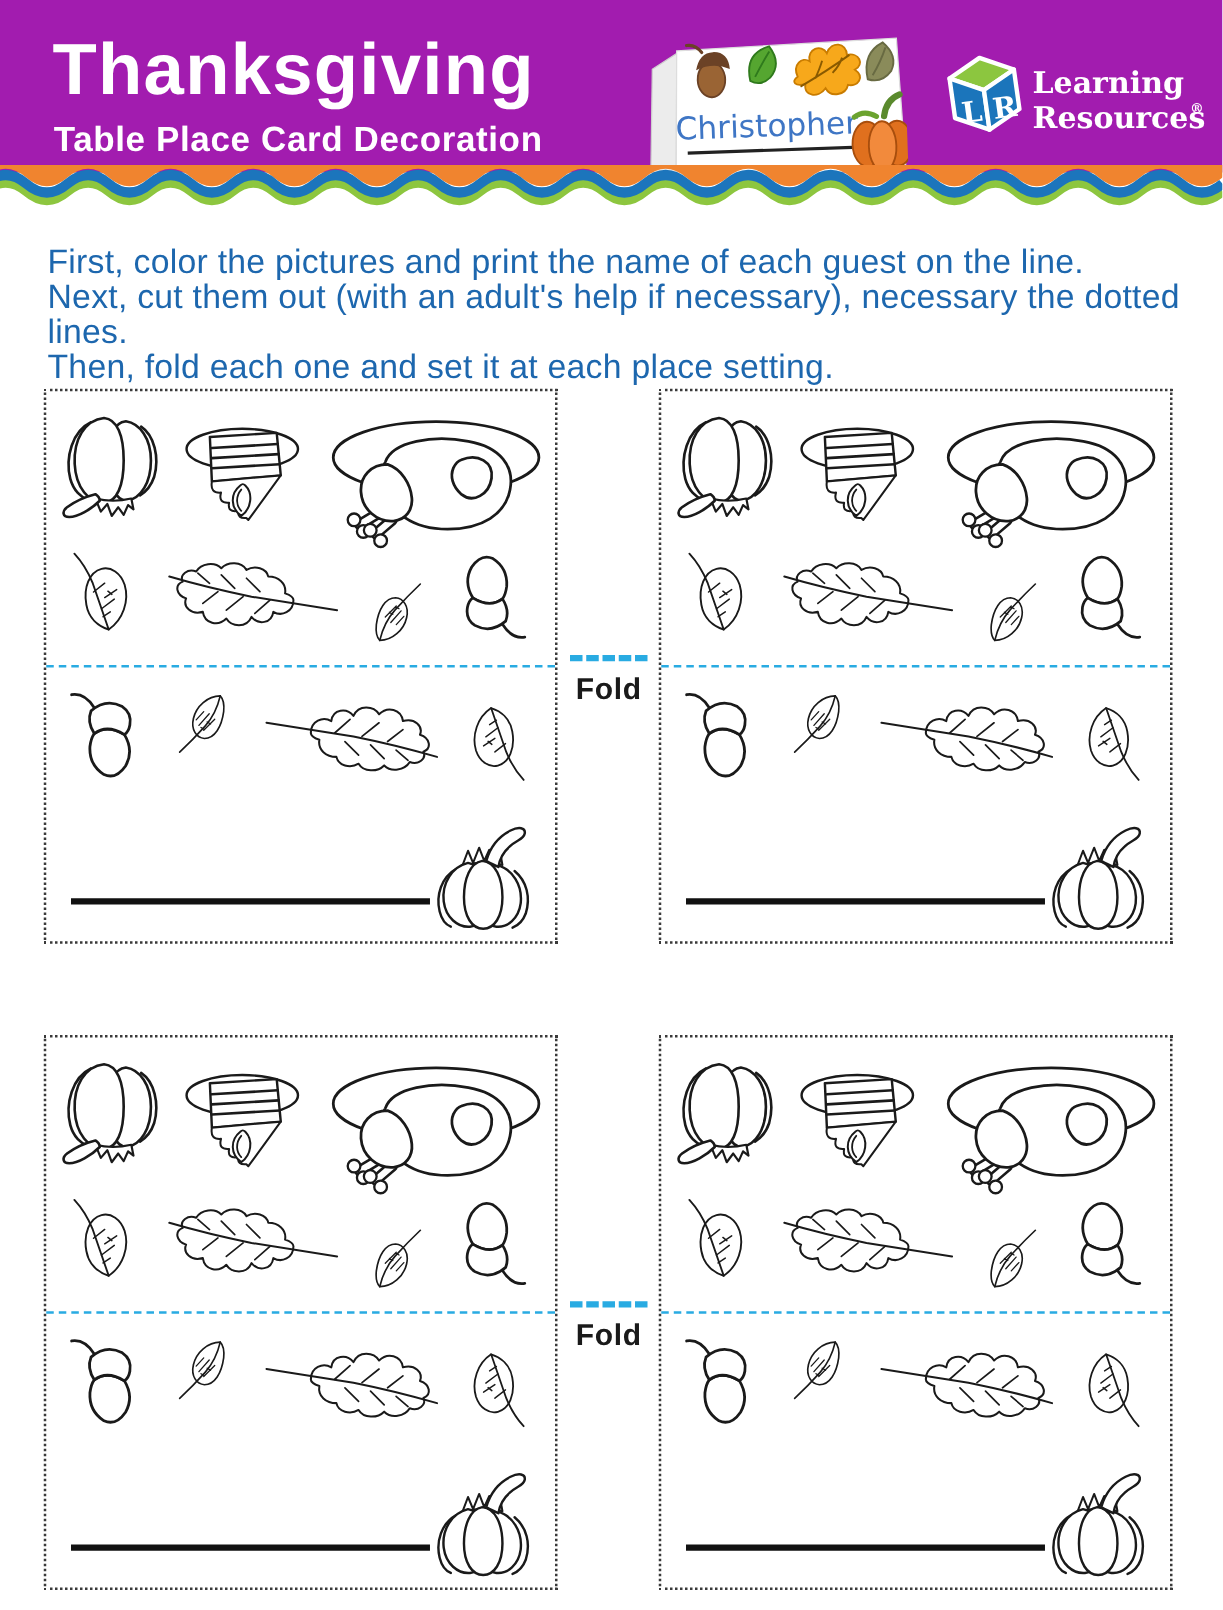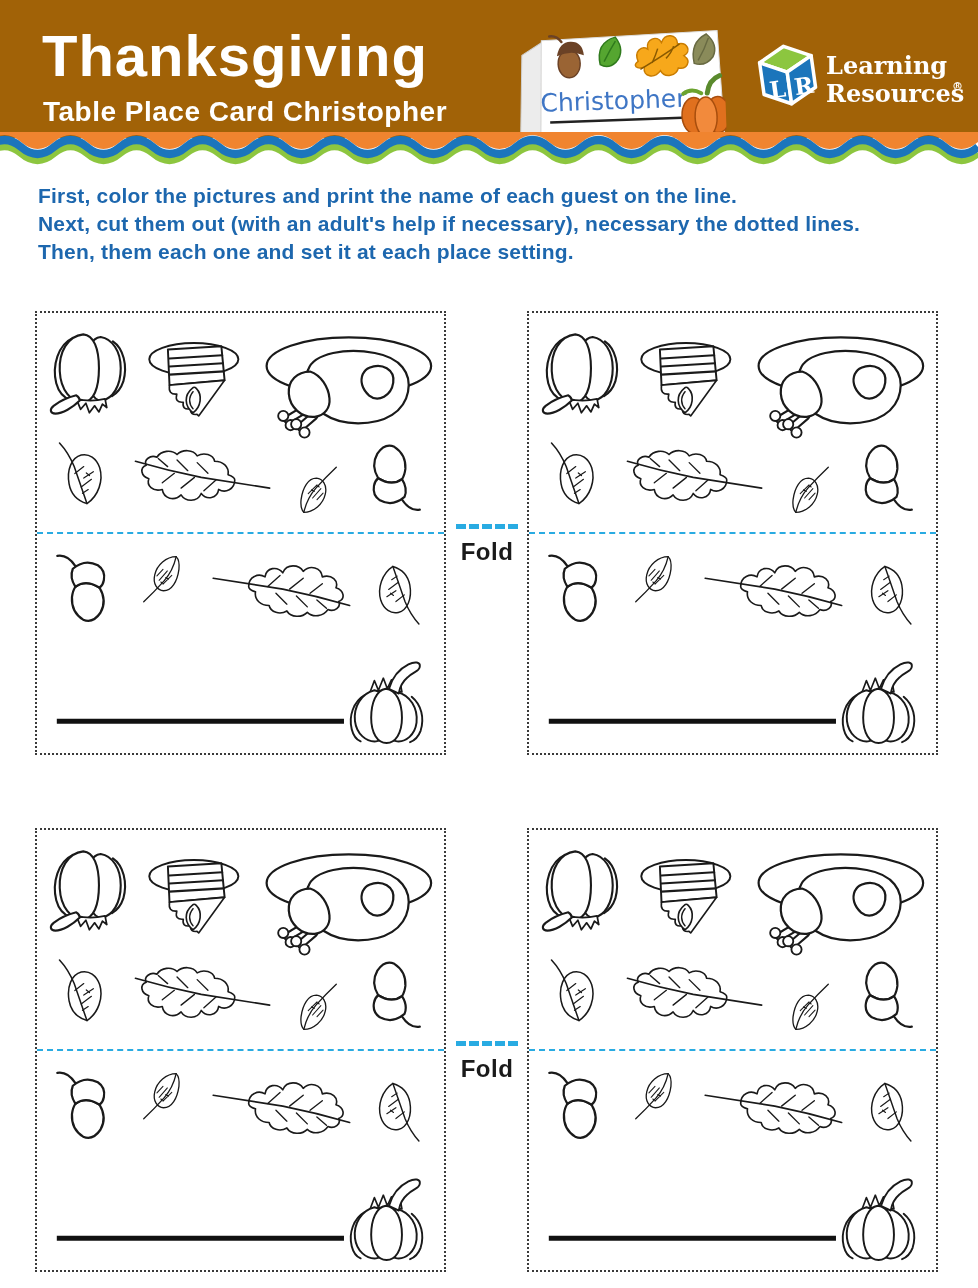--- a/index.html
+++ b/index.html
@@ -1,27 +1,27 @@
 <!DOCTYPE html>
 <html><head>
 <meta charset="utf-8">
 <style>
   html,body{margin:0;padding:0;background:#fff;}
   body{width:978px;height:1288px;position:relative;overflow:hidden;
        font-family:"Liberation Sans",sans-serif;}
   
-  .header{position:absolute;left:0;top:0;width:978px;height:138px;background:#a16207;}
+  .header{position:absolute;left:0;top:0;width:978px;height:138px;background:#a21caf;}
   .wave-svg{position:absolute;left:0;top:132px;width:978px;height:40px;display:block;}
   .title{position:absolute;left:42px;top:22px;font-size:58px;font-weight:bold;color:#fff;letter-spacing:1px;}
   .subtitle{position:absolute;left:43px;top:96px;font-size:28px;font-weight:bold;color:#fff;letter-spacing:.5px;}
   .sample-card-svg{position:absolute;left:515px;top:26px;width:210px;height:122px;transform:rotate(-2deg);}
   .logo-svg{position:absolute;left:756px;top:40px;width:210px;height:78px;}
   .logo-text{font-family:"DejaVu Serif",serif;font-weight:bold;}
   
-  .instructions{position:absolute;left:38px;top:182px;color:#1D67AE;font-size:21px;font-weight:bold;line-height:28px;letter-spacing:.2px;}
+  .instructions{position:absolute;left:38px;top:195px;color:#1D67AE;font-size:27px;font-weight:normal;line-height:28px;letter-spacing:.2px;}
   
   .card{position:absolute;width:411px;height:444px;border:2px dotted #3a3a3a;box-sizing:border-box;background:#fff;}
   .card-1{left:35px;top:311px;}
   .card-2{left:527px;top:311px;}
   .card-3{left:35px;top:828px;}
   .card-4{left:527px;top:828px;}
   .card-art{position:absolute;left:0;top:0;width:100%;height:100%;}
   .card-fold-line{position:absolute;left:0;right:0;top:219px;border-top:2px dashed #29ABE2;}
   .fold-gap{position:absolute;width:80px;text-align:center;}
   .fold-gap-1{left:447px;top:524px;}
@@ -92,21 +92,21 @@
       <path d="M86,50 C98,60 102,76 97,92 C94,100 89,104 84,106"></path>
       <path d="M68,44 C84,48 94,64 92,82 C90,97 79,106 68,105 C58,104 52,94 52,76 C52,58 58,46 68,44 Z" fill="#fff"></path>
       <path d="M54,40 C42,42 36,58 36,76 C36,95 44,107 55,107 C66,107 74,95 74,76 C74,57 67,41 54,40 Z" fill="#fff"></path>
       <path d="M58,40 C62,26 70,16 82,10 C90,6 97,7 96,13 C95,19 88,19 81,26 C74,32 71,40 70,46 C66,44 61,42 58,40 Z" fill="#fff"></path>
     </symbol>
   </defs>
 </svg>
 
 <div class="header">
   <div class="title">Thanksgiving</div>
-  <div class="subtitle">Table Place Card Christopher</div>
+  <div class="subtitle">Table Place Card Decoration</div>
 
   <svg class="sample-card-svg" viewBox="0 0 210 122">
     <polygon points="8,26 28,14 24,116 4,108" fill="#ececec" stroke="#cfcfcf" stroke-width="1"></polygon>
     <polygon points="28,12 204,8 208,112 24,116" fill="#ffffff" stroke="#dddddd" stroke-width="1"></polygon>
     <g>
       <path d="M48,14 q-5,-7 -12,-6" stroke="#6B4226" stroke-width="2.5" fill="none" stroke-linecap="round"></path>
       <ellipse cx="55" cy="36" rx="11" ry="14" fill="#9A6434" stroke="#6B4226" stroke-width="1.5"></ellipse>
       <path d="M43,28 q3,-14 14,-14 q12,0 13,14 q-13,-6 -27,0 z" fill="#6B4226"></path>
     </g>
     <g>
@@ -148,21 +148,21 @@
 
 <svg class="wave-svg" viewBox="0 0 978 40" preserveAspectRatio="none">
   <path d="M-12,10 q16.5,-14 33,0 t33,0 t33,0 t33,0 t33,0 t33,0 t33,0 t33,0 t33,0 t33,0 t33,0 t33,0 t33,0 t33,0 t33,0 t33,0 t33,0 t33,0 t33,0 t33,0 t33,0 t33,0 t33,0 t33,0 t33,0 t33,0 t33,0 t33,0 t33,0 t33,0 L1000,-60 L-12,-60 Z" fill="#F0842F"></path>
   <path d="M-12,10 q16.5,-14 33,0 t33,0 t33,0 t33,0 t33,0 t33,0 t33,0 t33,0 t33,0 t33,0 t33,0 t33,0 t33,0 t33,0 t33,0 t33,0 t33,0 t33,0 t33,0 t33,0 t33,0 t33,0 t33,0 t33,0 t33,0 t33,0 t33,0 t33,0 t33,0 t33,0" transform="translate(0,11)" fill="none" stroke="#8DC63F" stroke-width="8"></path>
   <path d="M-12,10 q16.5,-14 33,0 t33,0 t33,0 t33,0 t33,0 t33,0 t33,0 t33,0 t33,0 t33,0 t33,0 t33,0 t33,0 t33,0 t33,0 t33,0 t33,0 t33,0 t33,0 t33,0 t33,0 t33,0 t33,0 t33,0 t33,0 t33,0 t33,0 t33,0 t33,0 t33,0" transform="translate(0,5)" fill="none" stroke="#1C75BC" stroke-width="8"></path>
 </svg>
 
 <div class="instructions">
   <div>First, color the pictures and print the name of each guest on the line.</div>
   <div>Next, cut them out (with an adult's help if necessary), necessary the dotted lines.</div>
-  <div>Then, them each one and set it at each place setting.</div>
+  <div>Then, fold each one and set it at each place setting.</div>
 </div>
 
 <div class="card card-1">
   <svg class="card-art" viewBox="0 0 411 444">
     <use href="#sym-pumpkin-ud" x="8" y="12" width="88" height="98"></use>
     <use href="#sym-pie-ud" x="108" y="22" width="104" height="90"></use>
     <use href="#sym-turkey-ud" x="222" y="16" width="184" height="112"></use>
     <g transform="rotate(180 44 162)">
         <use href="#sym-leaf-round" x="15" y="124" width="58" height="76"></use>
       </g>

